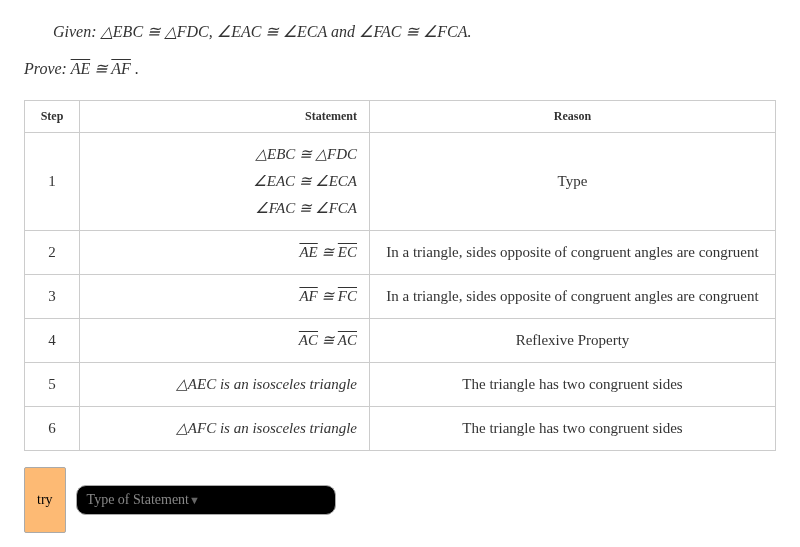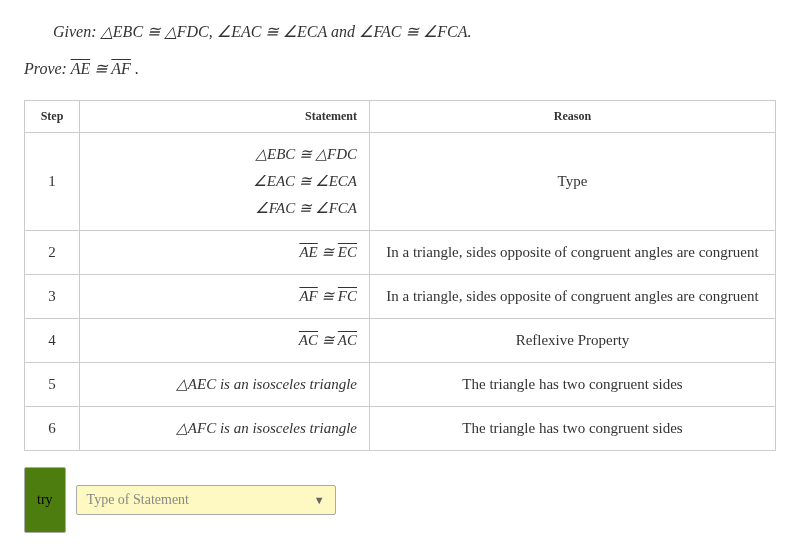--- a/index.html
+++ b/index.html
@@ -64,39 +64,38 @@
       line-height: 1.8;
       font-style: italic;
     }
     .bottom-bar {
       display: flex;
       align-items: center;
       gap: 10px;
       margin-top: 4px;
     }
     .try-btn {
-      background: #4d7c0f;
+      background: #fdba74;
       border: 1px solid #aaa;
       padding: 24px 12px;
       font-size: 14px;
       cursor: pointer;
       font-family: Georgia, serif;
       border-radius: 2px;
     }
     .dropdown {
       display: flex;
       align-items: center;
       border: 1px solid #aaa;
-      border-radius: 2px;
+      border-radius: 10px;
       padding: 6px 10px;
       font-size: 14px;
       width: 260px;
       cursor: pointer;
-      background: #fef9c3;
-      justify-content: space-between;
+      background: #000000;
       font-family: Georgia, serif;
       color: #888;
     }
     .dropdown-arrow {
       font-size: 11px;
       color: #666;
     }
   </style>
 </head>
 <body>

